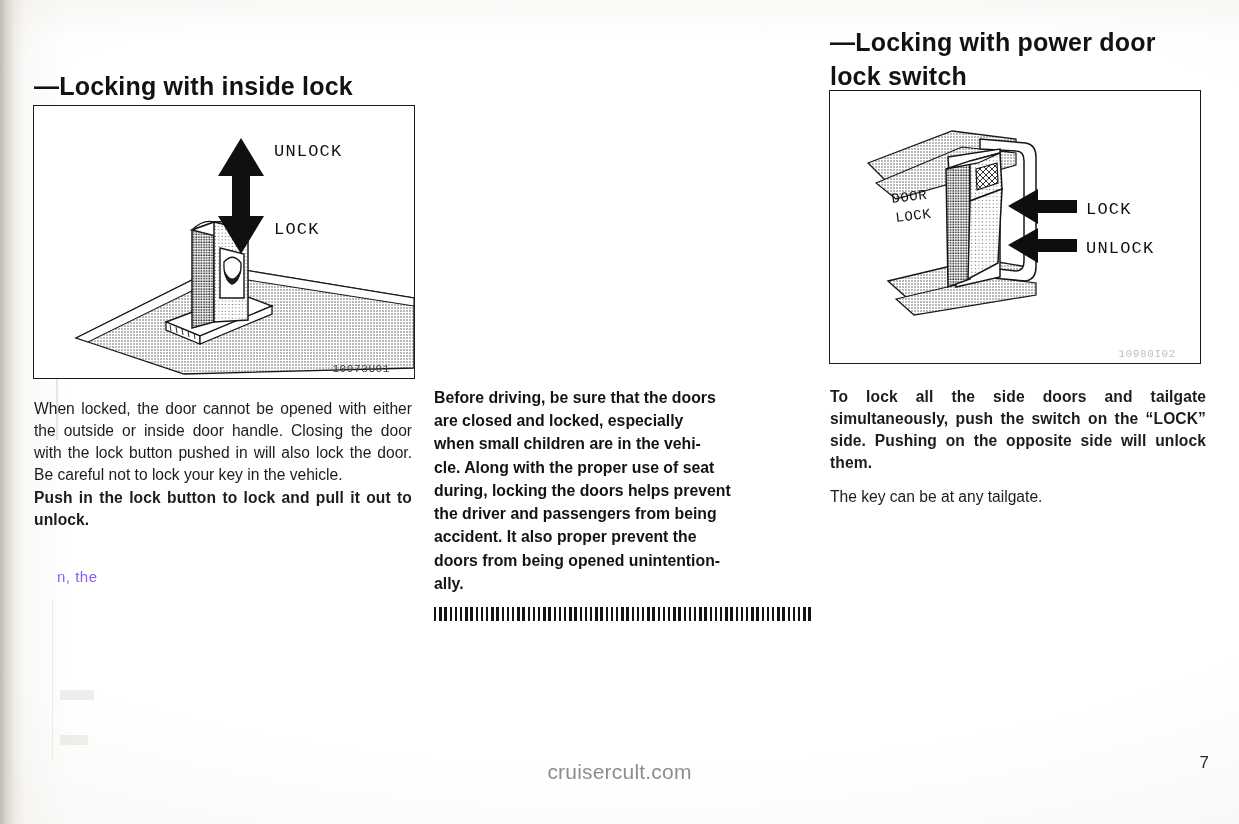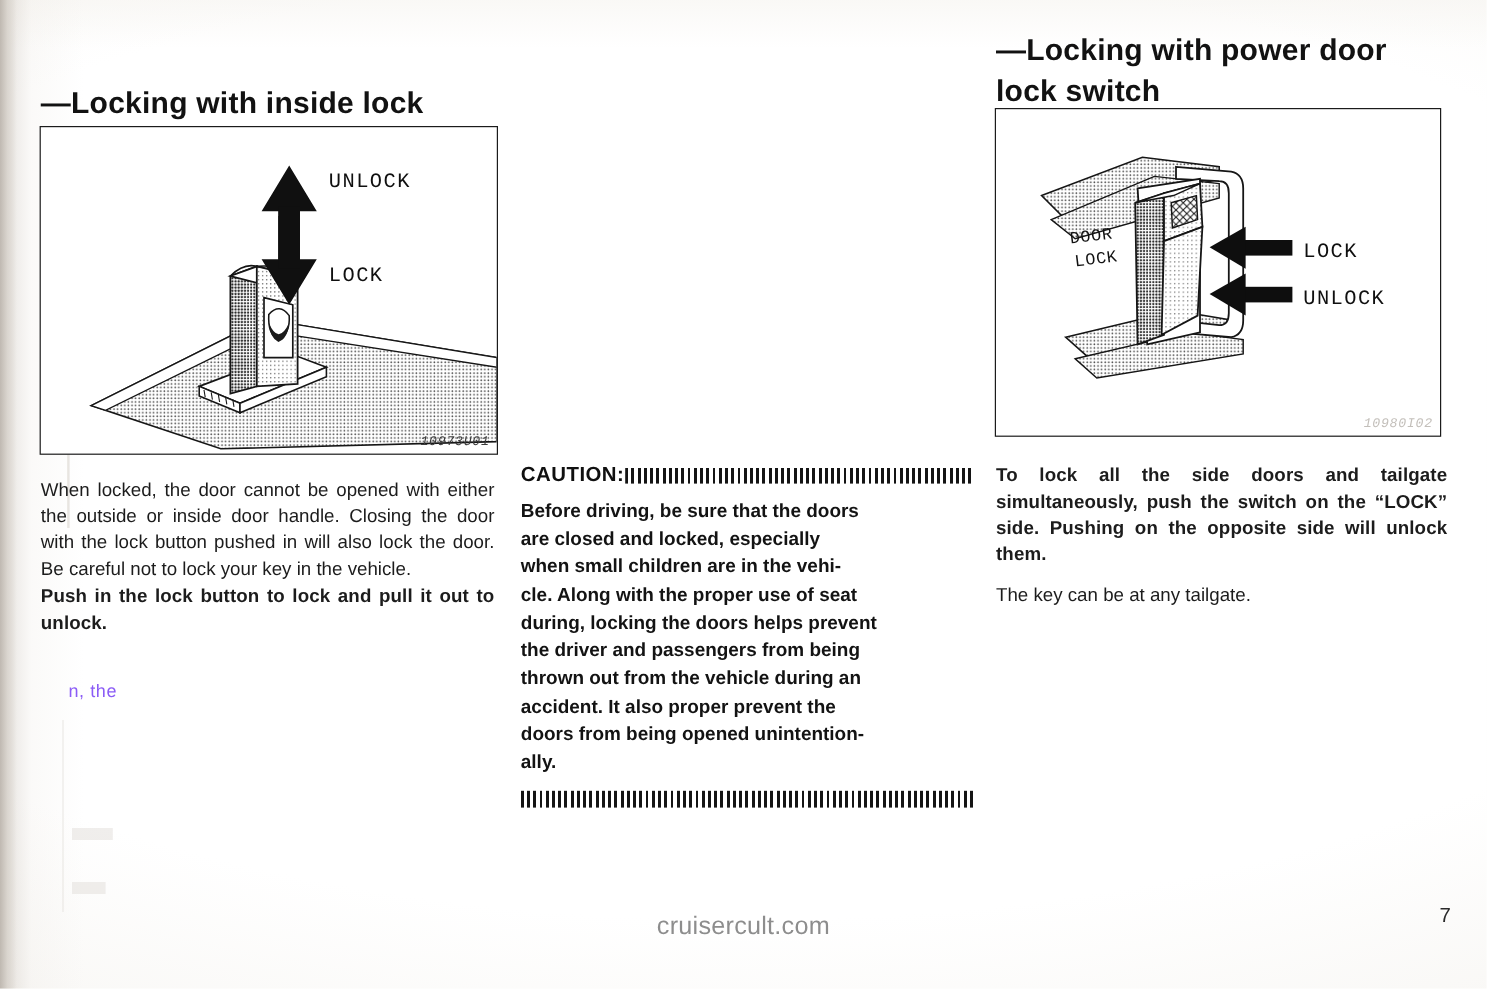--- a/index.html
+++ b/index.html
@@ -77,27 +77,26 @@
 
   
   .fig {
     position: absolute;
     border: 1.6px solid #1b1b1b;
     background: #ffffff;
     overflow: hidden;
   }
   .fig-id {
     position: absolute;
-    right: 6px;
+    right: 24px;
     bottom: 3px;
     font-family: "Liberation Mono", monospace;
     font-size: 11px;
     color: #3a3a3a;
     letter-spacing: .6px;
-    font-style: italic;
   }
   .fig-id.faint { color: #c3bfba; }
 
   
   .para {
     font-family: "Liberation Sans", sans-serif;
     font-size: 15.6px;
     line-height: 1.42;
     color: #1c1c1c;
     margin: 0 0 11px 0;
@@ -243,32 +242,27 @@
       <span class="fig-id">10973U01</span>
     </div>
 
     <div style="position:absolute; left:4px; top:398px; width:378px;">
       <p class="para last">When locked, the door cannot be opened with either the outside or inside door handle. Closing the door with the lock button pushed in will also lock the door. Be careful not to lock your key in the vehicle.</p>
       <p class="para bold">Push in the lock button to lock and pull it out to unlock.</p>
     </div>
   </div>
 
   <div id="caution-block">
-    <div class="caution-head">
-      <span class="caution-word">CAUTION:</span>
-      <span class="tickrule"></span>
-    </div>
     <div class="caution-body">
       <span>Before driving, be sure that the doors</span>
       <span>are closed and locked, especially</span>
       <span>when small children are in the vehi-</span>
       <span>cle. Along with the proper use of seat</span>
       <span>during, locking the doors helps prevent</span>
       <span>the driver and passengers from being</span>
-      <span>thrown out from the vehicle during an</span>
       <span>accident. It also proper prevent the</span>
       <span>doors from being opened unintention-</span>
       <span>ally.</span>
     </div>
     <div class="tickrule full"></div>
   </div>
 
   <div id="col-right" class="col">
 
     <h2 class="section-heading" style="position:absolute; left:4px; top:26px; width:340px;">—Locking with power door lock switch</h2>

